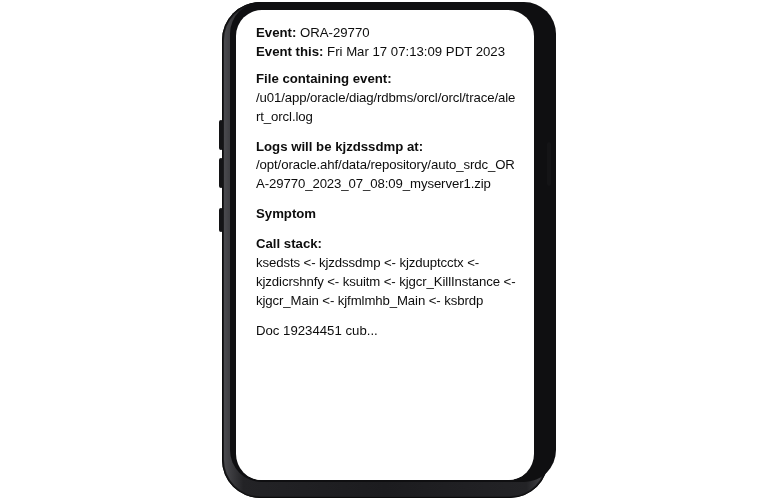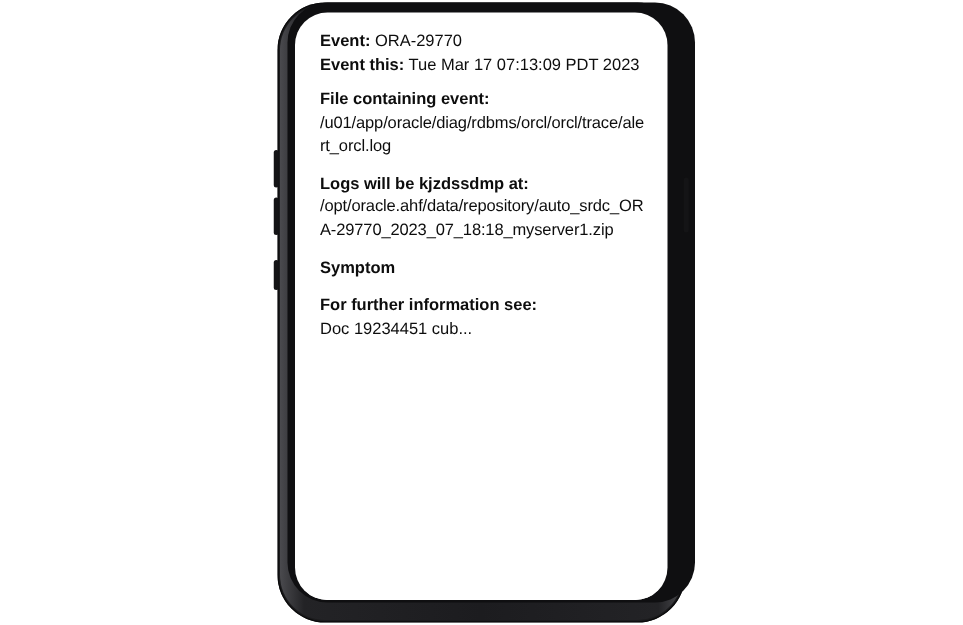--- a/index.html
+++ b/index.html
@@ -116,48 +116,51 @@
 
         <div class="screen-content">
 
           <div class="block tight">
             <div class="line">
               <span class="lbl">Event:</span>
               <span class="val">ORA-29770</span>
             </div>
             <div class="line">
               <span class="lbl">Event this:</span>
-              <span class="val">Tue Mar 17 07:13:09 PDT 2023</span>
+              <span class="val">Fri Mar 17 07:13:09 PDT 2023</span>
             </div>
           </div>
 
           <div class="block">
             <div class="line">
               <span class="lbl">File containing event:</span>
               <span class="val mono-ish">/u01/app/oracle/diag/rdbms/orcl/orcl/trace/alert_orcl.log</span>
             </div>
           </div>
 
           <div class="block">
             <div class="line">
               <span class="lbl">Logs will be kjzdssdmp at:</span>
-              <span class="val mono-ish">/opt/oracle.ahf/data/repository/auto_srdc_ORA-29770_2023_07_18:18_myserver1.zip</span>
+              <span class="val mono-ish">/opt/oracle.ahf/data/repository/auto_srdc_ORA-29770_2023_07_08:09_myserver1.zip</span>
             </div>
           </div>
 
           <div class="block">
             <div class="head">Symptom</div>
           </div>
 
+          <div class="block">
+            <div class="head">Call stack:</div>
+            <div class="body-text line mono-ish">ksedsts &lt;- kjzdssdmp &lt;- kjzduptcctx &lt;- kjzdicrshnfy &lt;- ksuitm &lt;- kjgcr_KillInstance &lt;- kjgcr_Main &lt;- kjfmlmhb_Main &lt;- ksbrdp</div>
+          </div>
 
           <div class="block">
           </div>
 
           <div class="block">
-            <div class="head">For further information see:</div>
             <div class="body-text line">Doc 19234451 cub...</div>
           </div>
 
         </div>
 
         <div class="fade-bottom"></div>
       </div>
 
     </div>
 

